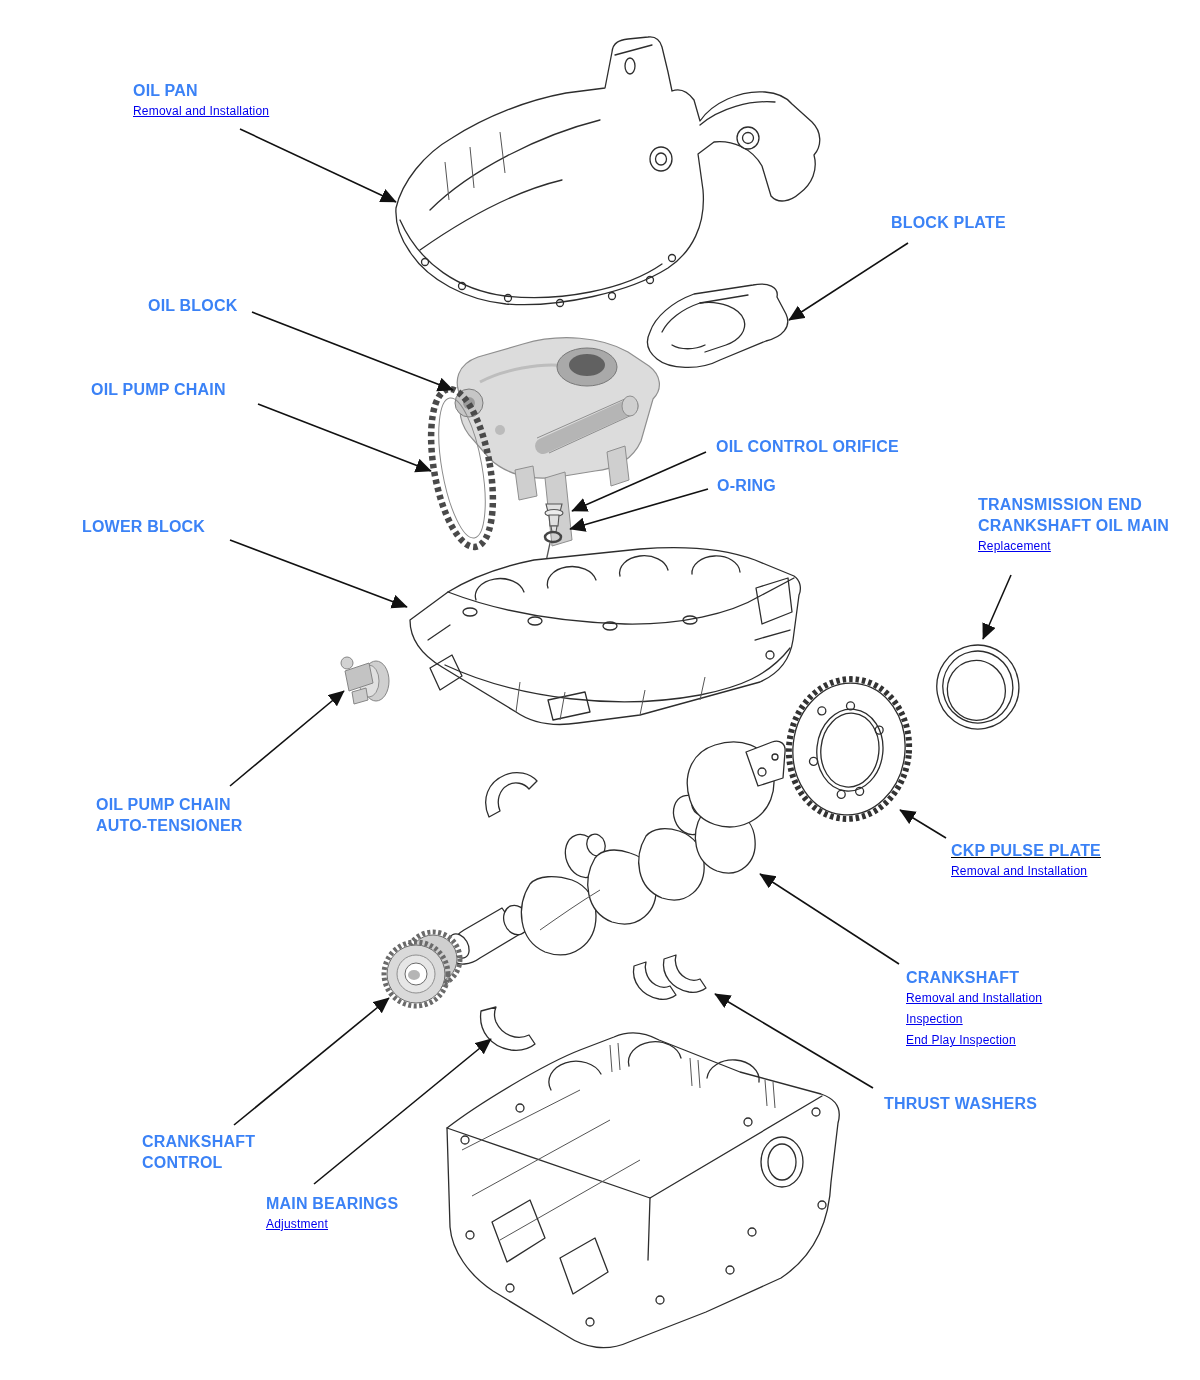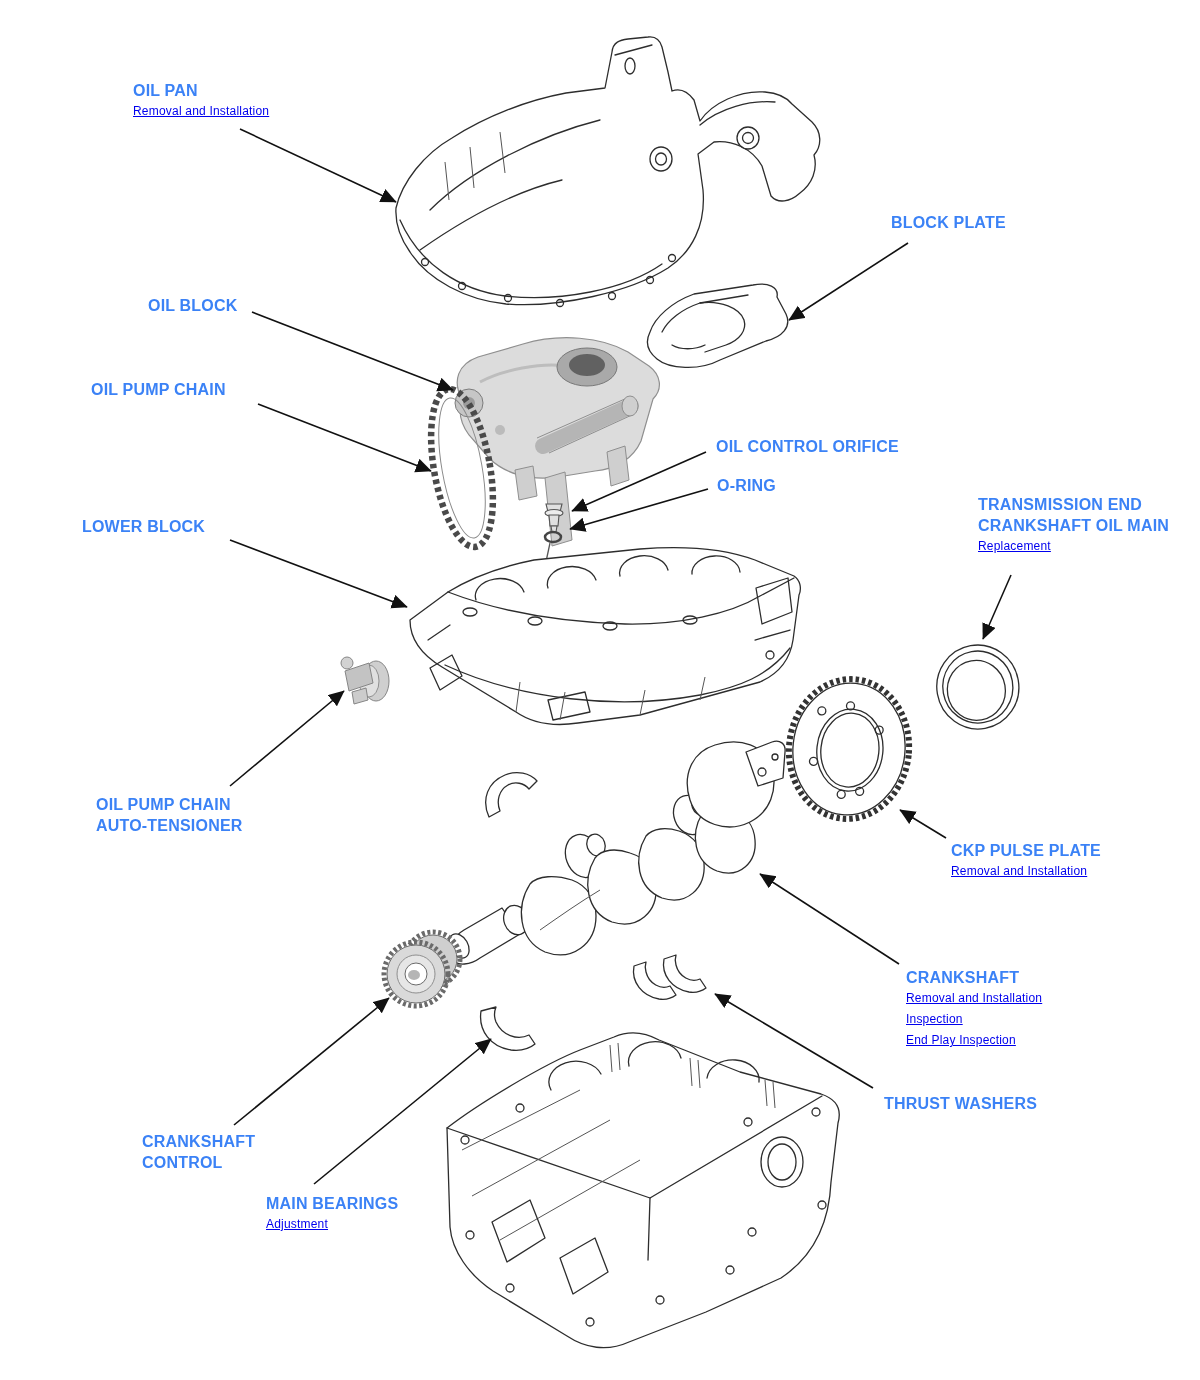--- a/index.html
+++ b/index.html
@@ -293,21 +293,21 @@
   <div class="t">TRANSMISSION END</div>
   <div class="t">CRANKSHAFT OIL MAIN</div>
   <a class="lnk">Replacement</a>
 </div>
 
 <div class="callout" style="left:96px;top:794px;">
   <div class="t">OIL PUMP CHAIN</div>
   <div class="t">AUTO-TENSIONER</div>
 </div>
 
-<div class="callout" style="left:951px;top:840px;">
+<div class="callout" style="left:951px;top:840px;text-decoration:underline;">
   <div class="t">CKP PULSE PLATE</div>
   <a class="lnk">Removal and Installation</a>
 </div>
 
 <div class="callout" style="left:906px;top:967px;">
   <div class="t">CRANKSHAFT</div>
   <a class="lnk">Removal and Installation</a>
   <a class="lnk">Inspection</a>
   <a class="lnk">End Play Inspection</a>
 </div>

